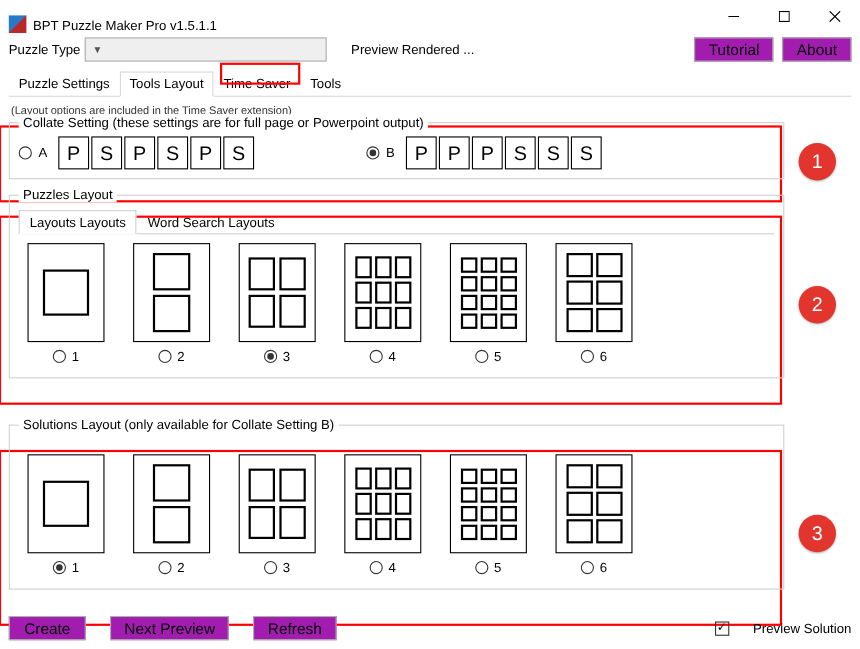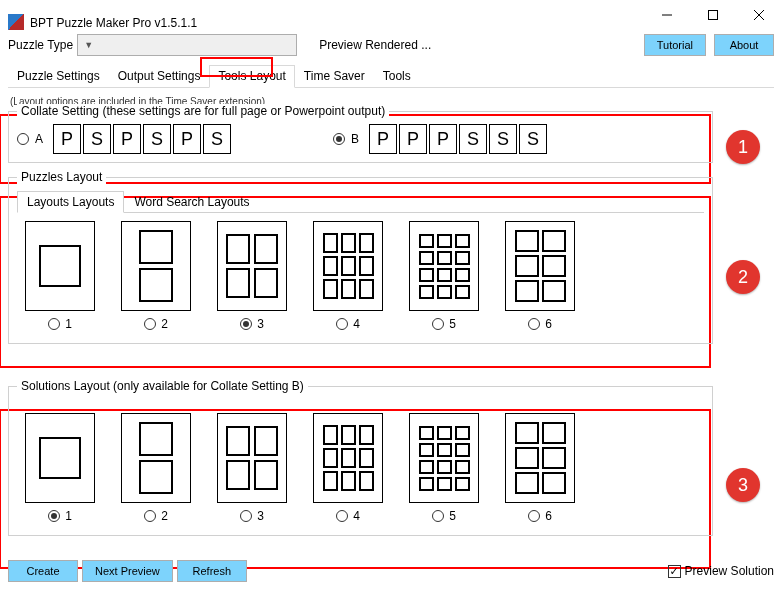--- a/index.html
+++ b/index.html
@@ -46,23 +46,23 @@
     background:#efefef;
     padding:0 6px;
     font-size:12px;
   }
   .dropdown .chev { font-size:9px; color:#555; }
   .status { margin-left: 18px; font-size:12px; }
   .right-buttons { margin-left:auto; display:flex; gap:8px;}
   .btn {
     height: 22px;
     padding: 0 12px;
-    background:#7dd3fc;
+    background:#a21caf;
     border:1px solid #adadad;
-    font-size:11px;
+    font-size:14px;
     display:flex;
     align-items:center;
     justify-content:center;
     min-width:60px;
   }
   .tabs {
     display:flex;
     border-bottom:1px solid #d9d9d9;
     margin: 4px 8px 0 8px;
     position:relative;
@@ -132,21 +132,21 @@
   .opt-row { display:flex; align-items:center; gap:5px; font-size:12px;}
   .badge {
     position:absolute;
     width:34px;height:34px;border-radius:50%;background:#e1352e;color:#fff;
     display:flex;align-items:center;justify-content:center;font-size:18px;font-weight:400;
     box-shadow:0 1px 2px rgba(0,0,0,.3);
   }
   .bottom {
     position:absolute;
     bottom:8px; left:8px; right:8px;
-    display:flex; align-items:center; gap:4px;
+    display:flex; align-items:center; gap:22px;
   }
   .checkbox {
     width:13px;height:13px;border:1px solid #333;display:inline-flex;align-items:center;justify-content:center;
   }
   .checkbox.checked::after{ content:"✓"; font-size:11px; line-height:11px;}
 </style>
 </head>
 <body>
 
 <div class="titlebar">
@@ -177,21 +177,20 @@
   </div>
   <span class="status">Preview Rendered ...</span>
   <div class="right-buttons">
     <div class="btn">Tutorial</div>
     <div class="btn">About</div>
   </div>
 </div>
 
 <div class="tabs" id="main-tabs">
     <div class="tab">Puzzle Settings</div>
-    <div class="tab">Output Settings</div>
     <div class="tab active">Tools Layout</div>
     <div class="tab">Time Saver</div>
     <div class="tab">Tools</div>
   </div>
 
 <div class="content">
 
   <div class="hint">(Layout options are included in the Time Saver extension)</div>
 
   <div class="red-outline" style="left:-1px; top:26px; width:712px; height:70px;"></div>

